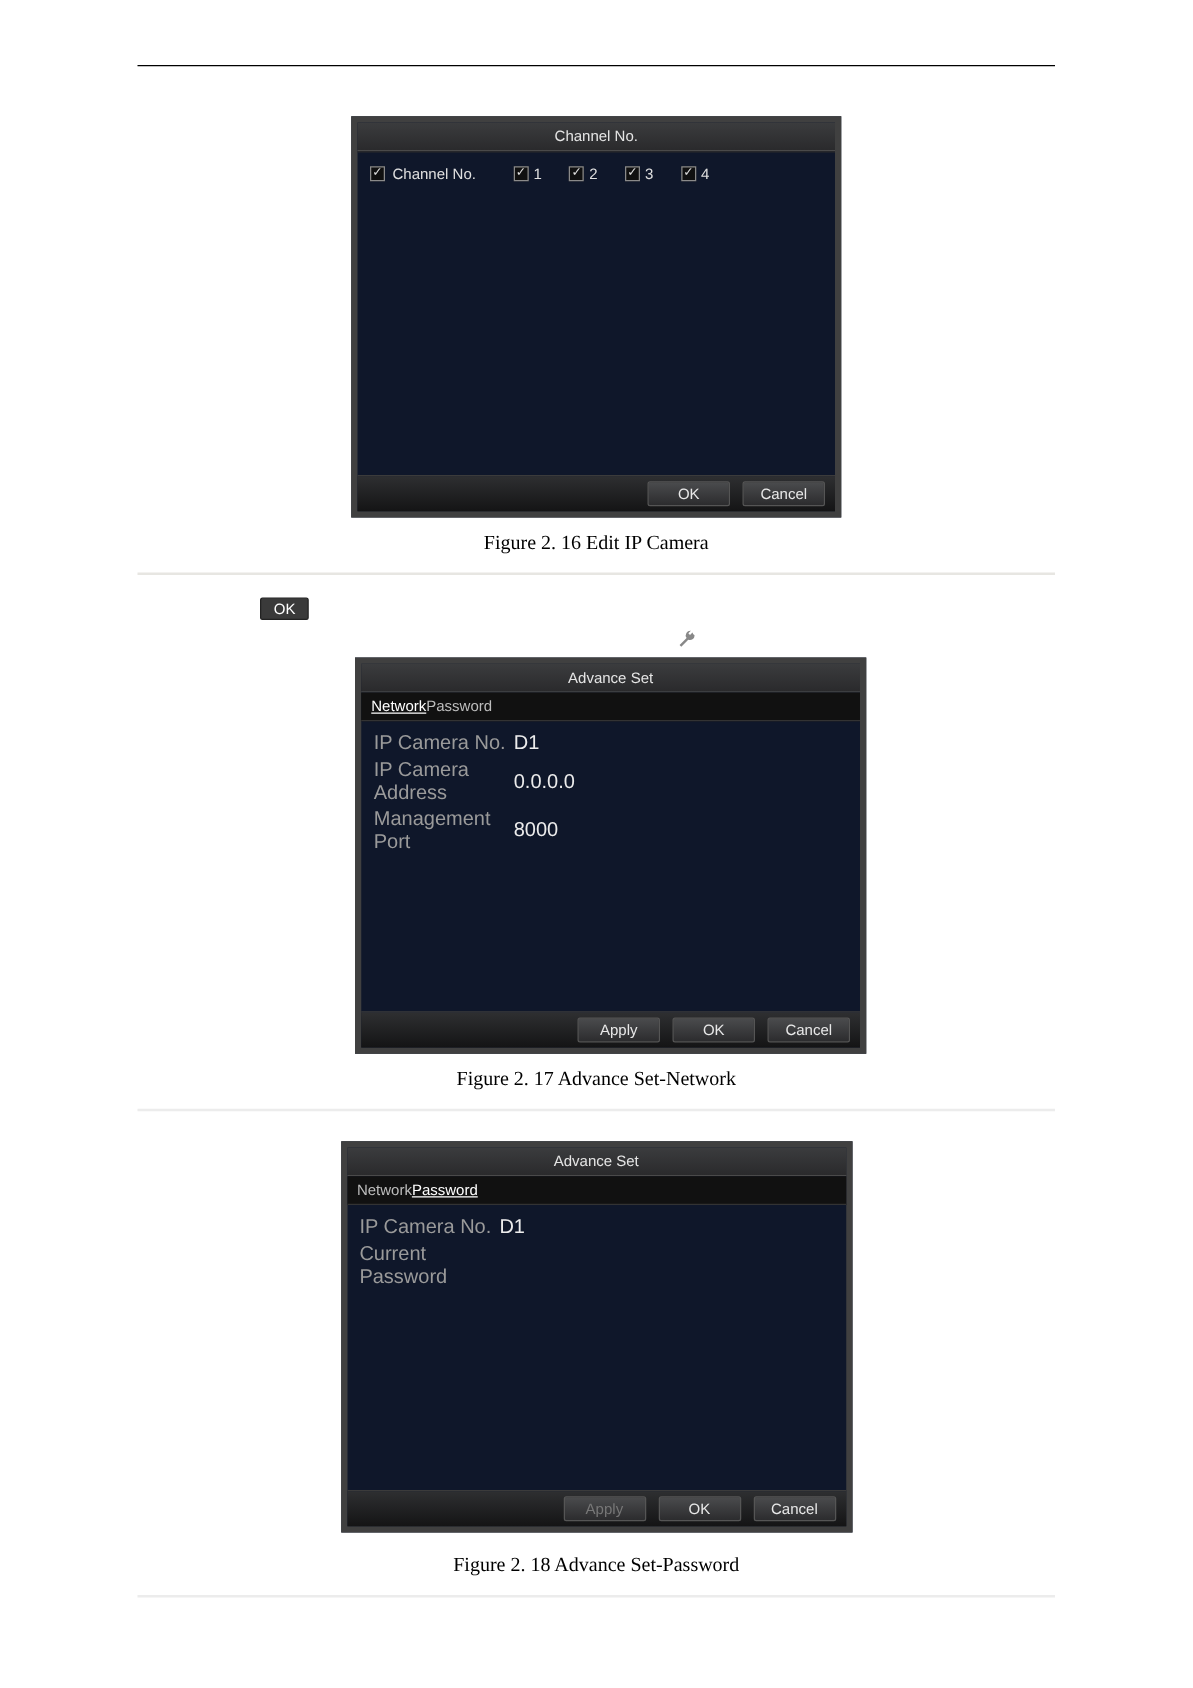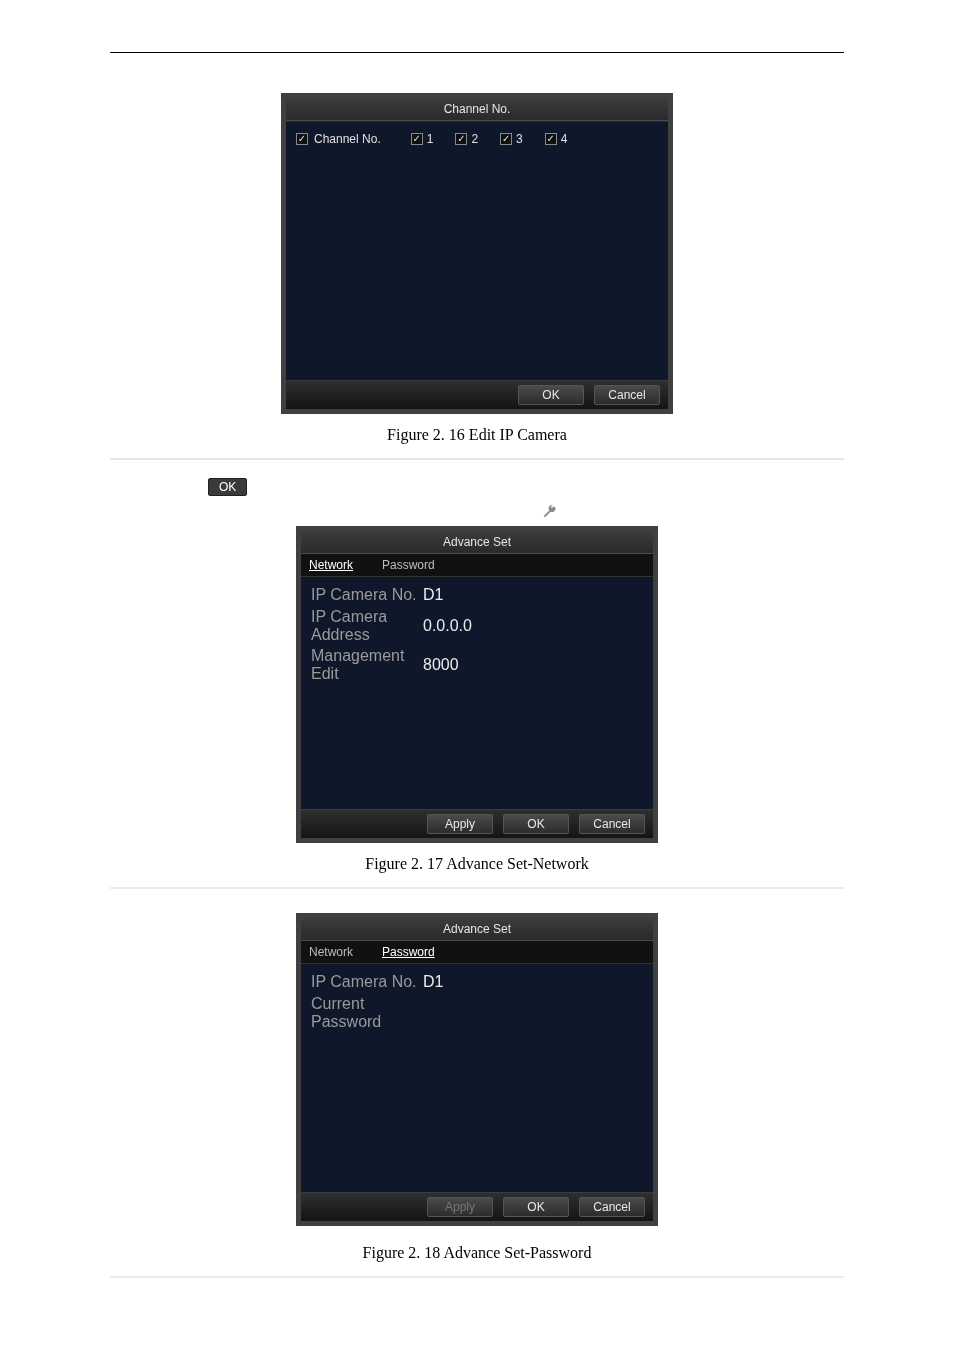--- a/index.html
+++ b/index.html
@@ -126,27 +126,27 @@
     color: #fff;
     border: 1px solid #222;
     border-radius: 2px;
     padding: 1px 10px;
     font-family: Arial, Helvetica, sans-serif;
     font-size: 12px;
     vertical-align: middle;
   }
   
   .dlg23 {
-    width: 362px;
+    width: 409px;
   }
   .dlg23 .tabs {
     background: #111;
     padding: 4px 8px 2px 8px;
     display: flex;
-    gap: 29px;
+    gap: 0;
     border-bottom: 1px solid #333;
     text-align: center;
   }
   .tab {
     color: #bdbdbd;
     font-size: 12px;
     cursor: pointer;
     padding-bottom: 2px;
   }
   .tab.active {
@@ -255,21 +255,21 @@
         <div class="body">
           <div class="frow">
               <span class="flabel">IP Camera No.</span>
               <span class="fval">D1</span>
             </div>
           <div class="frow">
               <span class="flabel">IP Camera Address</span>
               <span class="fval">0.0.0.0</span>
             </div>
           <div class="frow">
-              <span class="flabel">Management Edit</span>
+              <span class="flabel">Management Port</span>
               <span class="fval">8000</span>
             </div>
         </div>
         <div class="footer">
           <div class="dlg-btn">Apply</div>
           <div class="dlg-btn">OK</div>
           <div class="dlg-btn">Cancel</div>
         </div>
       </div>
     </div>

